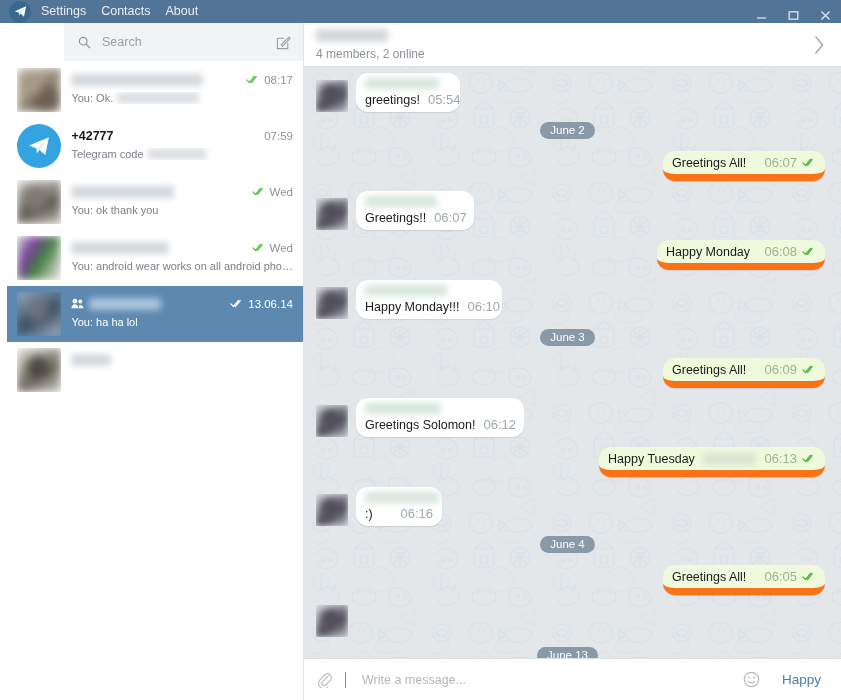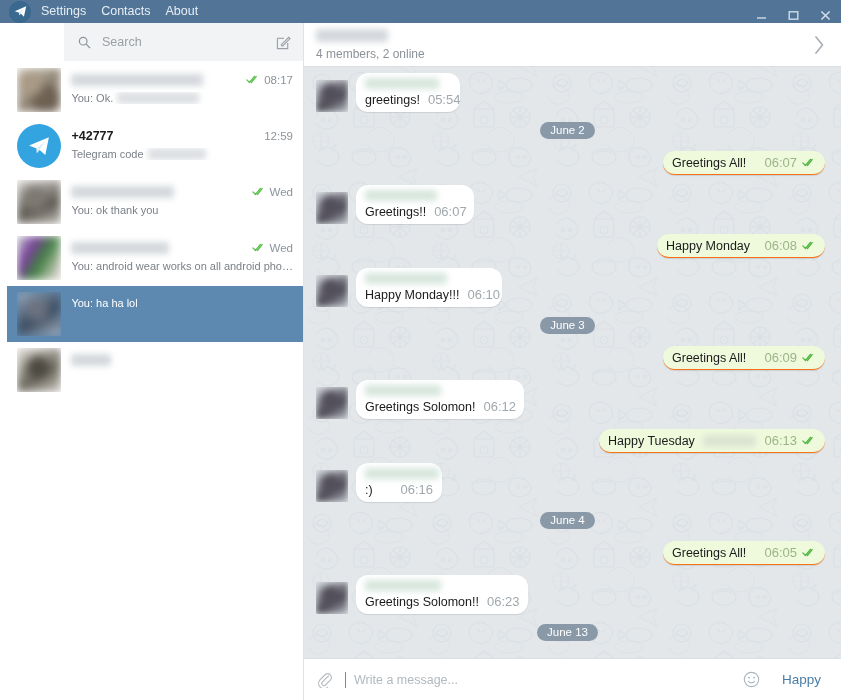--- a/index.html
+++ b/index.html
@@ -288,21 +288,21 @@
     background: #ffffff;
     border-radius: 12px;
     box-shadow: 0 1px 1px rgba(0,0,0,0.10);
     padding: 4px 9px 5px 9px;
     max-width: 330px;
     min-width: 110px;
     box-sizing: border-box;
   }
   .bubble.out {
     background: #effadd;
-    border-bottom: 1px solid #f97316;
+    border-bottom: 7px solid #f97316;
     padding-bottom: 4px;
   }
   .sender-redact {
     height: 11px;
     background: #d6e6dd;
     filter: blur(3px);
     border-radius: 2px;
     margin-bottom: 3px;
     margin-top: 1px;
   }
@@ -358,21 +358,21 @@
     box-sizing: border-box;
   }
   .attach-btn { display: flex; align-items: center; margin-right: 12px; }
   .composer-input {
     flex: 1 1 auto;
     border: none; outline: none; background: transparent;
     font-family: "Liberation Sans", sans-serif;
     font-size: 12.5px;
     color: #2c2c2c;
     border-left: 1px solid #6b8caa;
-    padding-left: 8px;
+    padding-left: 16px;
   }
   .composer-input::placeholder { color: #b2b8bd; }
   .emoji-btn { display: flex; align-items: center; margin: 0 16px 0 8px; }
   .send-btn {
     font-size: 13.5px;
     color: #4a7ea8;
     font-weight: normal;
     white-space: nowrap;
     background: none; border: none;
     font-family: "Liberation Sans", sans-serif;
@@ -467,21 +467,21 @@
               <svg width="24" height="24" viewBox="0 0 16 16">
                 <path d="M1.4 7.6 L14.6 2.2 L12.2 14 L8.4 10.6 L6.6 12.6 L6.4 9.6 Z" fill="#ffffff"></path>
                 <path d="M6.4 9.6 L12.4 4.6 L6.6 12.6 Z" fill="#d8ecf8"></path>
               </svg>
             </div>
           </div>
           <div class="chat-body">
             <div class="chat-line1">
               <span class="chat-name">+42777</span>
               <span class="chat-meta">
-                <span class="chat-time">12:59</span>
+                <span class="chat-time">07:59</span>
               </span>
             </div>
             <div class="chat-preview">
               <span>Telegram code</span>
               <span class="redact-bar" style="width:58px"></span>
             </div>
           </div>
         </div>
 
         <div class="chat-item">
@@ -528,20 +528,40 @@
               <span>You: android wear works on all android pho…</span>
             </div>
           </div>
         </div>
 
         <div class="chat-item selected">
           <div class="chat-avatar">
               <div class="blurimg av5"></div>
             </div>
           <div class="chat-body">
+            <div class="chat-line1">
+              <span class="group-icon">
+                <svg width="13" height="11" viewBox="0 0 14 11">
+                  <circle cx="4.2" cy="3" r="2.5" fill="#ffffff"></circle>
+                  <circle cx="10" cy="3.4" r="2.1" fill="#ffffff"></circle>
+                  <path d="M0.4 10.6 C0.7 7.3 2.2 6.2 4.2 6.2 C6.2 6.2 7.7 7.3 8 10.6 Z" fill="#ffffff"></path>
+                  <path d="M8.2 10.6 C8.4 8.2 9 7 10.2 7 C11.6 7 13.2 8 13.4 10.6 Z" fill="#ffffff"></path>
+                </svg>
+              </span>
+              <span class="chat-name redacted" style="width:72px"></span>
+              <span class="chat-meta">
+                <span class="ticks">
+                  <svg width="14" height="9" viewBox="0 0 16 10">
+                      <path d="M1 5.4 L4 8.4 L9.6 1.6" fill="none" stroke="#ffffff" stroke-width="1.5" stroke-linecap="round" stroke-linejoin="round"></path>
+                      <path d="M6.2 8.4 L11.6 1.6" fill="none" stroke="#ffffff" stroke-width="1.5" stroke-linecap="round"></path>
+                    </svg>
+                </span>
+                <span class="chat-time">13.06.14</span>
+              </span>
+            </div>
             <div class="chat-preview">
               <span>You: ha ha lol</span>
             </div>
           </div>
         </div>
 
         <div class="chat-item">
           <div class="chat-avatar">
               <div class="blurimg av6"></div>
             </div>
@@ -765,27 +785,20 @@
                     </svg>
                 </span>
               </div>
             </div>
           </div>
 
           <div class="msg-row">
             <div class="msg-avatar">
                 <div class="blurimg mav"></div>
               </div>
-            <div class="bubble" style="width:172px;min-width:172px">
-              <div class="sender-redact" style="width:76px"></div>
-              <div class="bubble-line">
-                <span class="msg-text">Greetings Solomon!!</span>
-                <span class="msg-time">06:23</span>
-              </div>
-            </div>
           </div>
 
           <div class="date-row" style="margin-bottom:4px">
             <span class="date-badge">June 13</span>
           </div>
 
         </div>
       </div>
 
       <div class="composer">

